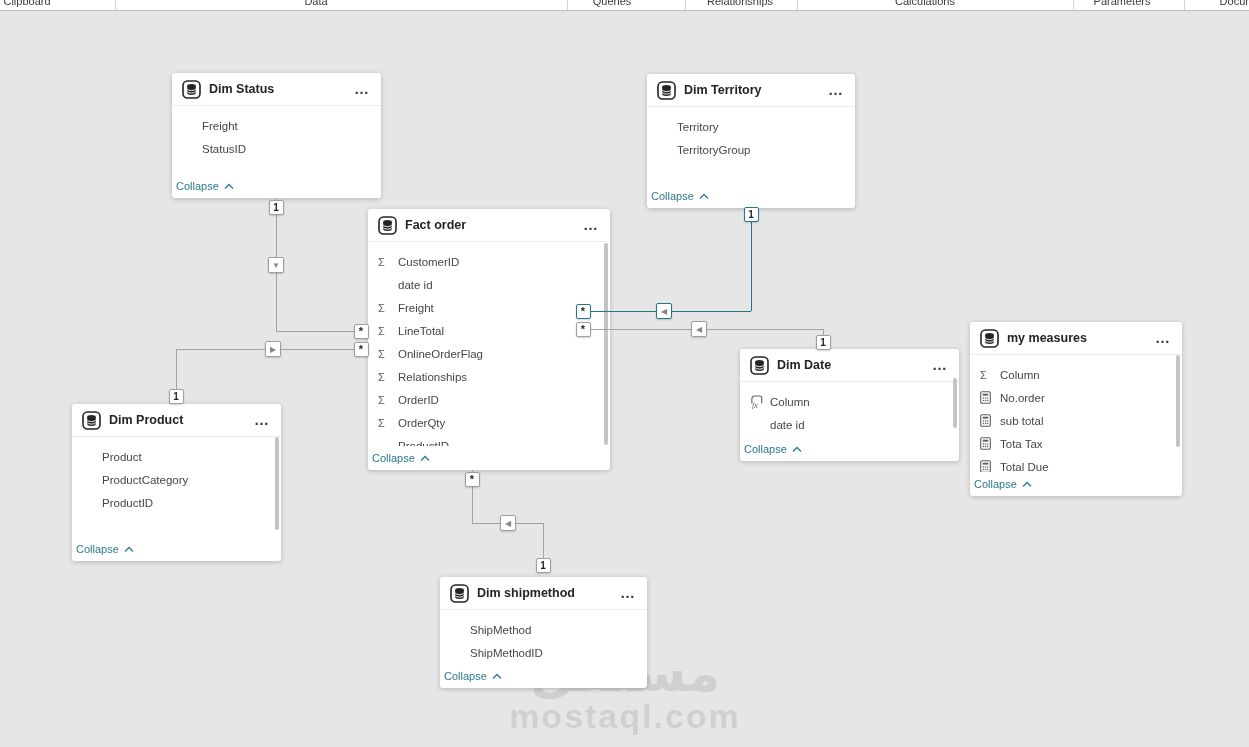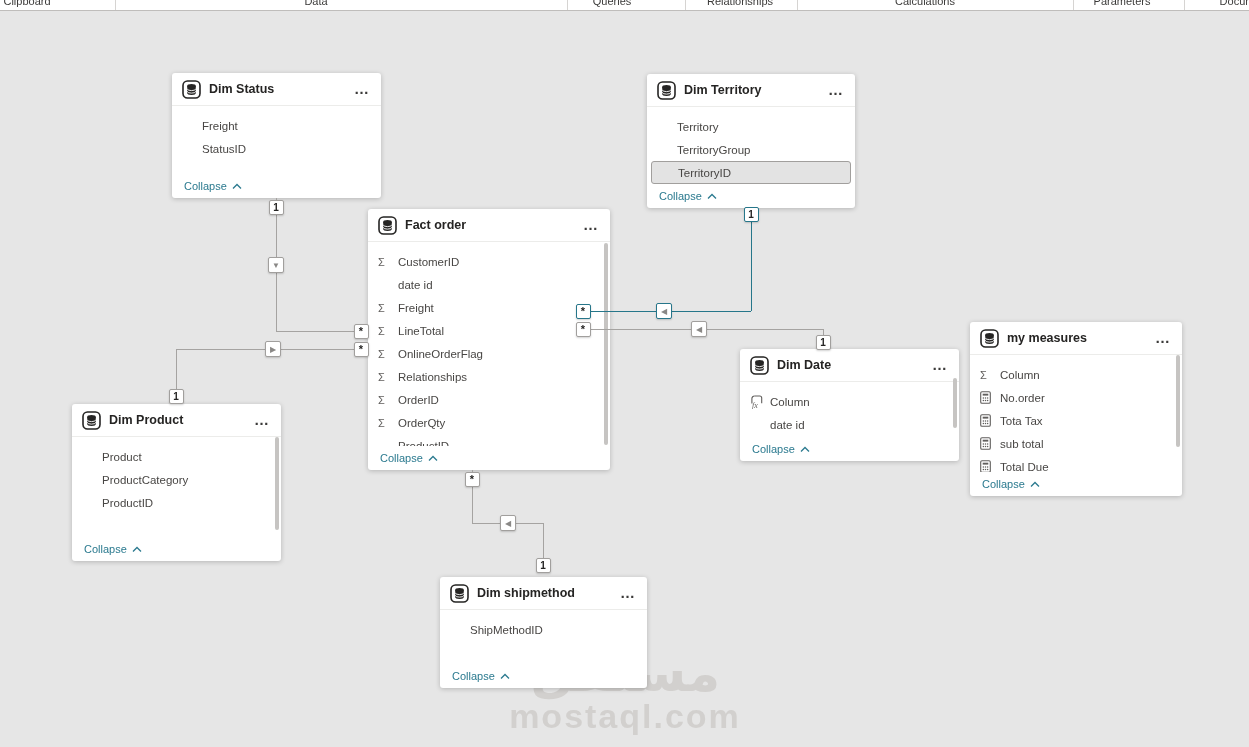--- a/index.html
+++ b/index.html
@@ -39,21 +39,21 @@
   .card-title{flex:1;font-size:12.5px;font-weight:bold;color:#252423;white-space:nowrap;overflow:hidden;}
   .more{margin-right:11px;color:#3b3a39;font-size:15px;font-weight:bold;line-height:8px;cursor:pointer;letter-spacing:1px;}
   .card-body{flex:1;overflow:hidden;padding-top:8px;position:relative;}
   .frow{display:flex;align-items:center;height:23px;padding-left:10px;cursor:default;}
   .frow .fi{flex:0 0 20px;width:20px;display:flex;align-items:center;color:#605e5c;font-size:11px;}
   .frow .flabel{font-size:11.5px;color:#484644;white-space:nowrap;}
   .frow.selected{
     margin:0 4px;padding-left:6px;background:#e3e3e3;
     border:1px solid #a19f9d;border-radius:3px;height:21px;
   }
-  .card-footer{flex:0 0 24px;display:flex;align-items:center;padding-left:12px;}
+  .card-footer{flex:0 0 24px;display:flex;align-items:center;padding-left:4px;}
   .collapse-link{display:flex;align-items:center;font-size:11px;color:#2b7a8f;cursor:pointer;}
   .collapse-link svg{margin-left:5px;}
   .scrollthumb{position:absolute;right:2px;width:4px;background:#c6c4c2;border-radius:2px;z-index:4;}
   
   .links{position:absolute;left:0;top:0;width:1249px;height:747px;z-index:3;pointer-events:none;}
   .seg{position:absolute;background:#a5a3a1;}
   .seg.teal{background:#26768a;}
   .marker{
     position:absolute;width:15px;height:15px;background:#ffffff;
     border:1px solid #a19f9d;border-radius:2px;box-sizing:border-box;
@@ -173,24 +173,20 @@
   </div>
   <div class="card-body">
       <div class="frow">
         <span class="fi"></span>
         <span class="flabel">Territory</span>
       </div>
       <div class="frow">
         <span class="fi"></span>
         <span class="flabel">TerritoryGroup</span>
       </div>
-      <div class="frow selected">
-        <span class="fi"></span>
-        <span class="flabel">TerritoryID</span>
-      </div>
     </div>
   <div class="card-footer">
     <span class="collapse-link">
         <span>Collapse</span>
         <span><svg width="10" height="7" viewBox="0 0 10 7">
             <polyline points="1,5.5 5,1.5 9,5.5" fill="none" stroke="#2b7a8f" stroke-width="1.3"></polyline>
           </svg></span>
       </span>
   </div>
 </div>
@@ -378,36 +374,36 @@
             <rect x="0.7" y="0.7" width="9.6" height="11.6" rx="1.3" fill="none" stroke="#605e5c" stroke-width="1.1"></rect>
             <rect x="2.7" y="2.7" width="5.6" height="1.9" fill="#605e5c"></rect>
             <circle cx="3.4" cy="7" r="0.75" fill="#605e5c"></circle>
             <circle cx="5.5" cy="7" r="0.75" fill="#605e5c"></circle>
             <circle cx="7.6" cy="7" r="0.75" fill="#605e5c"></circle>
             <circle cx="3.4" cy="9.4" r="0.75" fill="#605e5c"></circle>
             <circle cx="5.5" cy="9.4" r="0.75" fill="#605e5c"></circle>
             <circle cx="7.6" cy="9.4" r="0.75" fill="#605e5c"></circle>
           </svg>
         </span>
-        <span class="flabel">Tota Tax</span>
+        <span class="flabel">sub total</span>
       </div>
       <div class="frow">
         <span class="fi">
           <svg width="11" height="13" viewBox="0 0 11 13">
             <rect x="0.7" y="0.7" width="9.6" height="11.6" rx="1.3" fill="none" stroke="#605e5c" stroke-width="1.1"></rect>
             <rect x="2.7" y="2.7" width="5.6" height="1.9" fill="#605e5c"></rect>
             <circle cx="3.4" cy="7" r="0.75" fill="#605e5c"></circle>
             <circle cx="5.5" cy="7" r="0.75" fill="#605e5c"></circle>
             <circle cx="7.6" cy="7" r="0.75" fill="#605e5c"></circle>
             <circle cx="3.4" cy="9.4" r="0.75" fill="#605e5c"></circle>
             <circle cx="5.5" cy="9.4" r="0.75" fill="#605e5c"></circle>
             <circle cx="7.6" cy="9.4" r="0.75" fill="#605e5c"></circle>
           </svg>
         </span>
-        <span class="flabel">sub total</span>
+        <span class="flabel">Tota Tax</span>
       </div>
       <div class="frow">
         <span class="fi">
           <svg width="11" height="13" viewBox="0 0 11 13">
             <rect x="0.7" y="0.7" width="9.6" height="11.6" rx="1.3" fill="none" stroke="#605e5c" stroke-width="1.1"></rect>
             <rect x="2.7" y="2.7" width="5.6" height="1.9" fill="#605e5c"></rect>
             <circle cx="3.4" cy="7" r="0.75" fill="#605e5c"></circle>
             <circle cx="5.5" cy="7" r="0.75" fill="#605e5c"></circle>
             <circle cx="7.6" cy="7" r="0.75" fill="#605e5c"></circle>
             <circle cx="3.4" cy="9.4" r="0.75" fill="#605e5c"></circle>
@@ -439,20 +435,24 @@
           <path d="M5.2 8.7 a4.3 1.9 0 0 0 8.6 0" stroke="#fff" stroke-width="0.9" fill="none"></path>
           <path d="M5.2 11.2 a4.3 1.9 0 0 0 8.6 0" stroke="#fff" stroke-width="0.9" fill="none"></path>
         </svg>
       </span>
     <span class="card-title">Dim shipmethod</span>
     <span class="more">…</span>
   </div>
   <div class="card-body">
       <div class="frow">
         <span class="fi"></span>
+        <span class="flabel">ShipMethod</span>
+      </div>
+      <div class="frow">
+        <span class="fi"></span>
         <span class="flabel">ShipMethodID</span>
       </div>
     </div>
   <div class="card-footer">
     <span class="collapse-link">
         <span>Collapse</span>
         <span><svg width="10" height="7" viewBox="0 0 10 7">
             <polyline points="1,5.5 5,1.5 9,5.5" fill="none" stroke="#2b7a8f" stroke-width="1.3"></polyline>
           </svg></span>
       </span>

